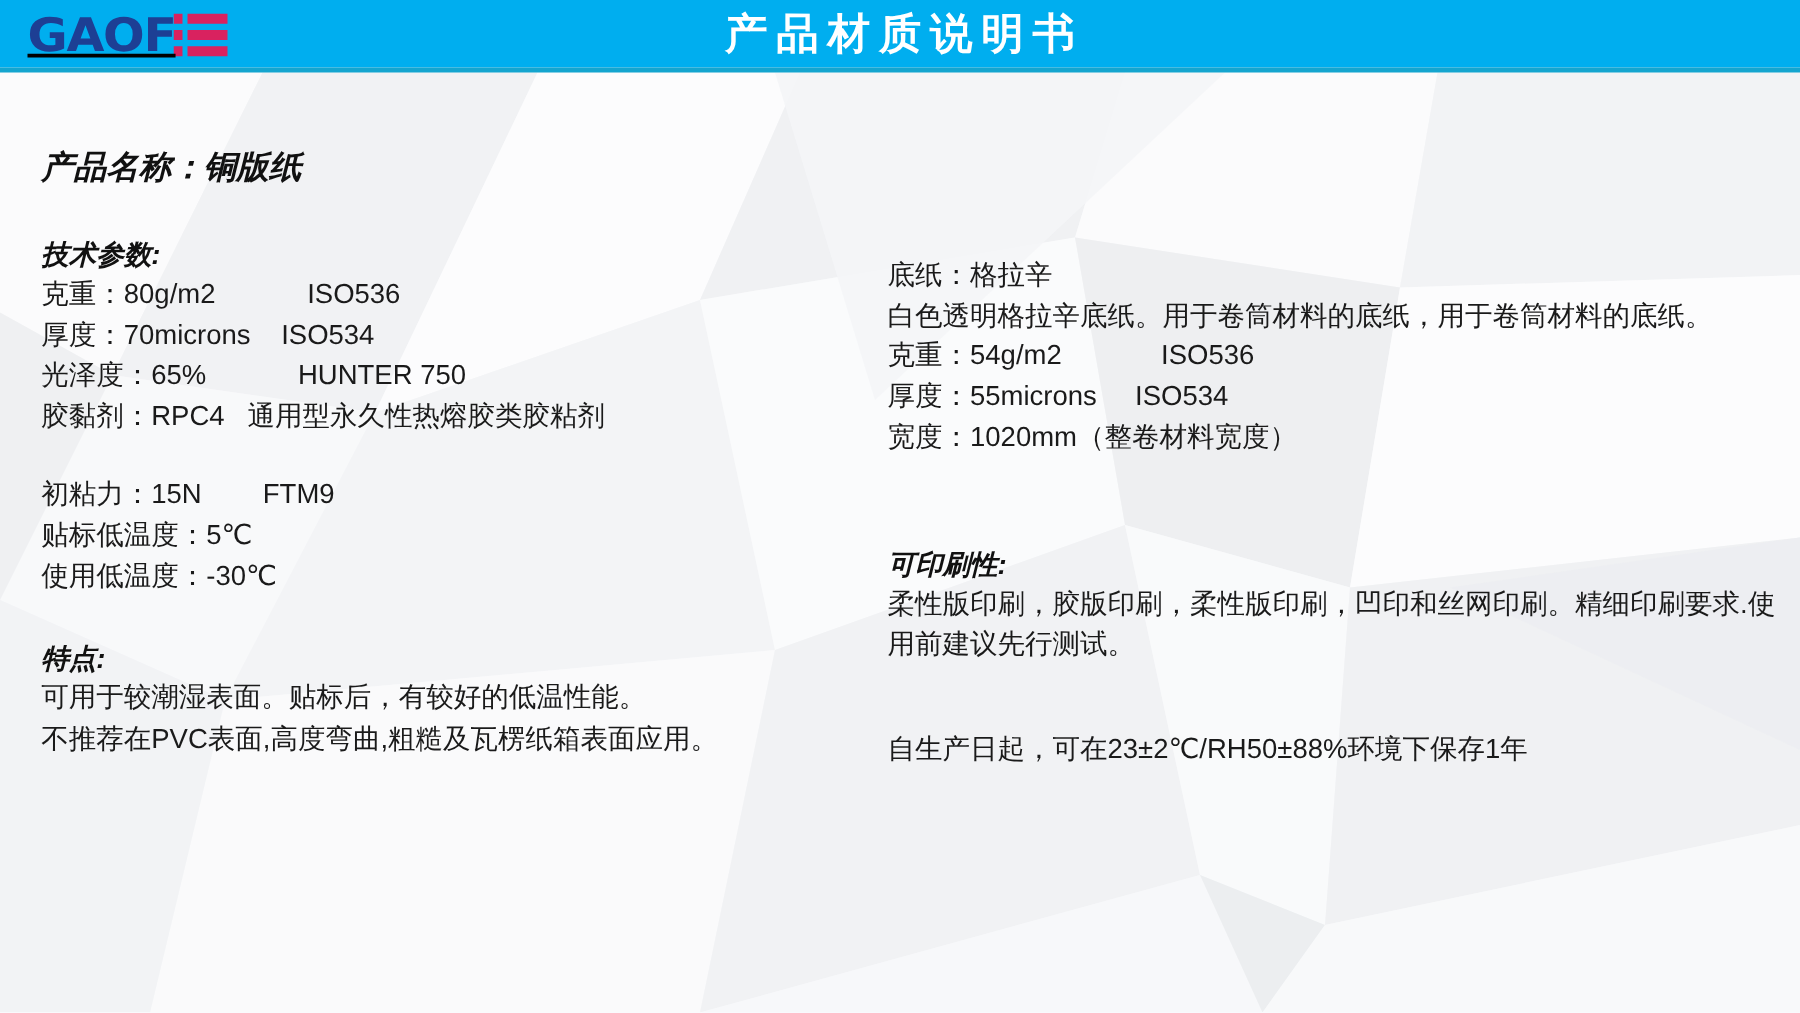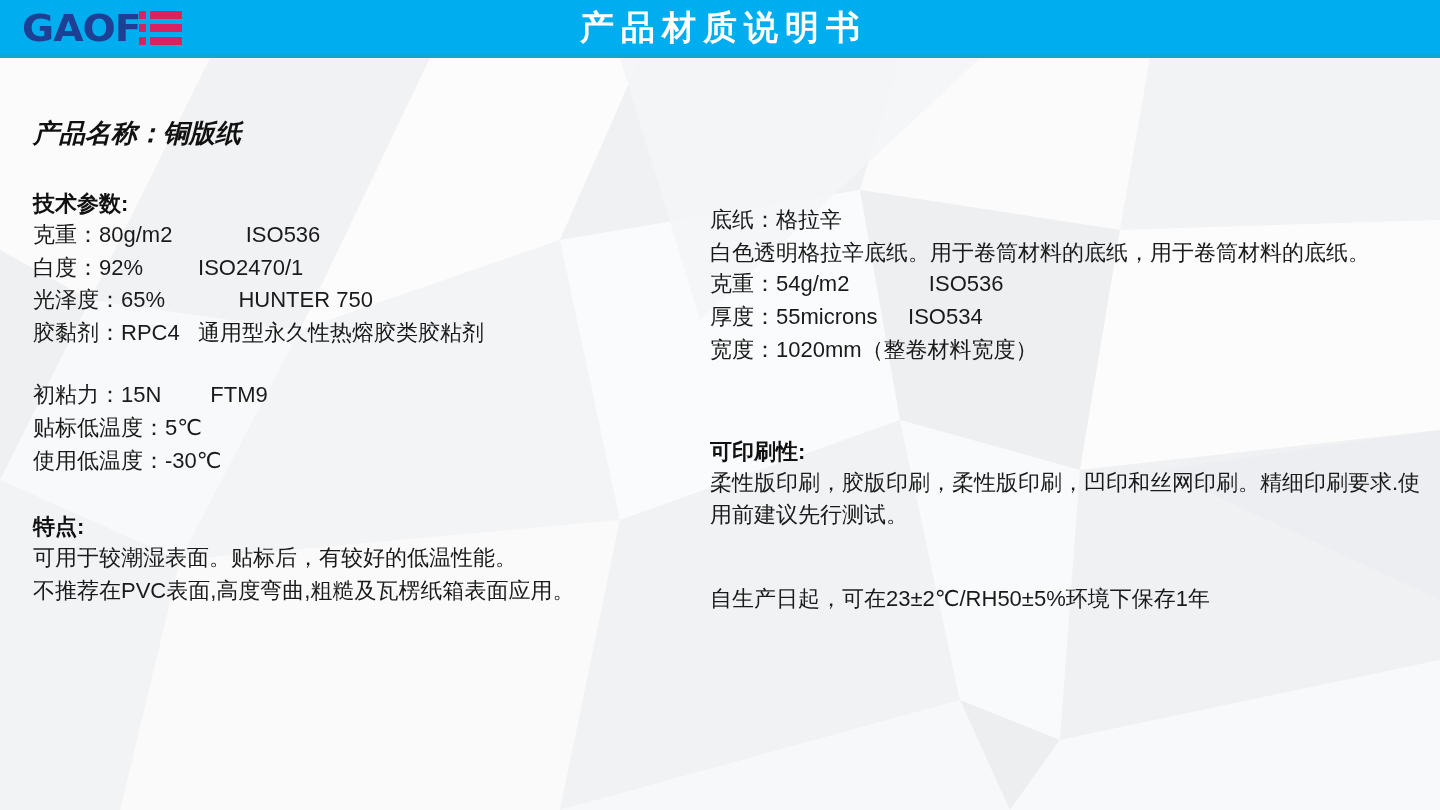--- a/index.html
+++ b/index.html
@@ -63,20 +63,21 @@
 
   
   .logo {
     position: absolute;
     left: 22px;
     top: 8px;
     height: 40px;
     display: flex;
     align-items: center;
     z-index: 5;
+    text-decoration: underline;
   }
   .logo-word {
     font-family: "DejaVu Sans", sans-serif;
     font-size: 37px;
     font-weight: bold;
     color: #1d3f94;
     letter-spacing: -1px;
     line-height: 1;
     transform: scaleX(1.06);
     transform-origin: left center;
@@ -132,20 +133,21 @@
     left: 710px;
     top: 204px;
     width: 715px;
   }
   .sec-head {
     font-size: 22px;
     font-weight: bold;
     color: #111111;
     line-height: 1.42;
     white-space: nowrap;
+    font-style: italic;
   }
   .line {
     font-size: 22px;
     color: #1a1a1a;
     line-height: 1.48;
     white-space: pre;
   }
   .line-wrap {
     font-size: 22px;
     color: #1a1a1a;
@@ -211,21 +213,21 @@
   </div>
 
   <div class="content">
 
     <div class="product-name">产品名称：铜版纸</div>
 
     <div class="col-left">
 
       <div class="sec-head">技术参数:</div>
       <div class="line">克重：80g/m2            ISO536</div>
-      <div class="line">白度：92%         ISO2470/1</div>
+      <div class="line">厚度：70microns    ISO534</div>
       <div class="line">光泽度：65%            HUNTER 750</div>
       <div class="line">胶黏剂：RPC4   通用型永久性热熔胶类胶粘剂</div>
 
       <div class="gap-block"></div>
 
       <div class="line">初粘力：15N        FTM9</div>
       <div class="line">贴标低温度：5℃</div>
       <div class="line">使用低温度：-30℃</div>
 
       <div class="gap-sec"></div>
@@ -244,18 +246,18 @@
       <div class="line">厚度：55microns     ISO534</div>
       <div class="line">宽度：1020mm（整卷材料宽度）</div>
 
       <div class="gap-sec-xl"></div>
 
       <div class="sec-head">可印刷性:</div>
       <div class="line-wrap">柔性版印刷，胶版印刷，柔性版印刷，凹印和丝网印刷。精细印刷要求.使用前建议先行测试。</div>
 
       <div class="gap-sec-lg"></div>
 
-      <div class="line-wrap">自生产日起，可在23±2℃/RH50±5%环境下保存1年</div>
+      <div class="line-wrap">自生产日起，可在23±2℃/RH50±88%环境下保存1年</div>
 
     </div>
 
   </div>
 </div>
 
 </body></html>

